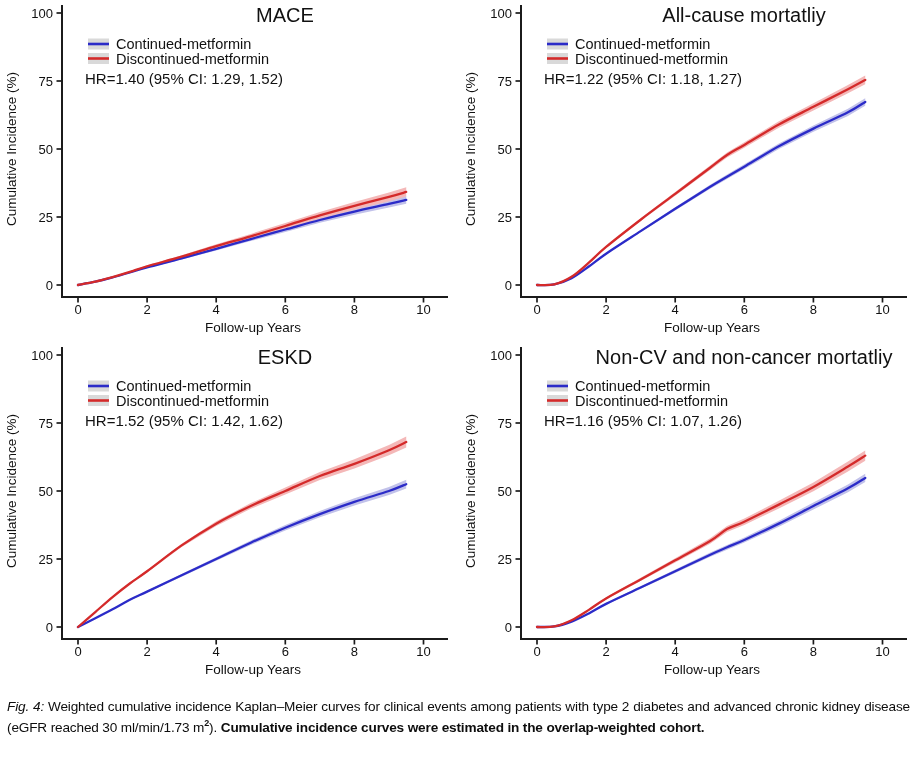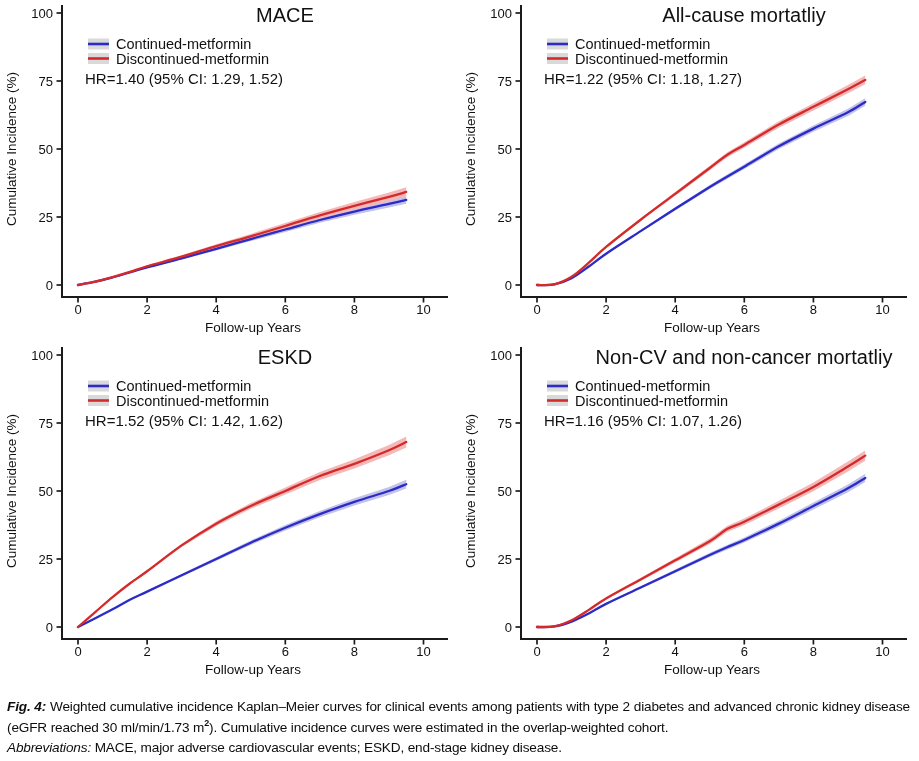--- a/index.html
+++ b/index.html
@@ -17,25 +17,25 @@
   .panel svg{display:block;width:459px;height:342px;}
   .figure-caption{
     padding:13px 9px 0 7px;
     font-size:13.6px;
     line-height:1.5;
     color:#0d0d0d;
     text-align:justify;
     letter-spacing:-0.15px;
   }
   .figure-caption p{margin:0;}
-  .seg-bi{font-weight:bold;font-style:italic;}
+  .seg-bi{font-weight:normal;font-style:italic;}
   .seg-b{font-weight:normal;}
   .seg-bsup{font-weight:bold;vertical-align:super;font-size:9px;}
   .seg-i{font-style:italic;}
-  .seg-r{font-weight:normal;}
+  .seg-r{font-weight:bold;}
 </style>
 </head>
 <body>
 
 <div class="figure-grid">
   <div class="panel">
     <svg viewBox="0 0 459 342">
         <polygon points="78,285 95.275,281.53557894736844 112.55,276.98315789473685 129.825,271.8867368421053 147.1,266.51831578947366 181.64999999999998,257.1414736842105 216.2,247.22063157894735 250.75,237.0277894736842 285.29999999999995,227.10694736842106 319.84999999999997,217.1861052631579 354.4,208.35326315789473 388.95,200.33642105263158 406.22499999999997,196.05599999999998 406.22499999999997,203.67199999999997 388.95,207.5515789473684 354.4,214.76673684210527 319.84999999999997,222.7978947368421 285.29999999999995,231.91705263157894 250.75,241.03621052631578 216.2,250.42736842105262 181.64999999999998,259.5465263157895 147.1,268.1216842105263 129.825,273.0892631578947 112.55,277.7848421052632 95.275,281.9364210526316 78,285" fill="#c2c2ea" stroke="none"></polygon>
         <polygon points="78,285 95.275,281.4926315789474 112.55,276.6252631578947 129.825,271.2138947368421 147.1,265.2585263157895 181.64999999999998,255.2517894736842 216.2,244.15705263157895 250.75,233.87831578947367 285.29999999999995,223.05557894736842 319.84999999999997,211.96084210526314 354.4,201.95410526315789 388.95,192.49136842105264 406.22499999999997,187.35199999999998 406.22499999999997,196.6 388.95,201.2526315789474 354.4,209.74189473684208 319.84999999999997,218.77515789473682 285.29999999999995,228.89642105263158 250.75,238.74568421052632 216.2,248.05094736842105 181.64999999999998,258.1722105263158 147.1,267.2054736842105 129.825,272.6741052631579 112.55,277.59873684210527 95.275,281.97936842105264 78,285" fill="#f4b8b8" stroke="none"></polygon>
         <path d="M78 285C80.87916666666666 284.456,89.51666666666668 283.00533333333334,95.275 281.736C101.03333333333333 280.46666666666664,106.79166666666667 278.92533333333336,112.55 277.384C118.30833333333332 275.8426666666667,124.06666666666666 274.16533333333336,129.825 272.488C135.58333333333331 270.81066666666663,138.4625 269.6773333333333,147.1 267.32C155.73749999999998 264.9626666666667,170.13333333333333 261.4266666666667,181.64999999999998 258.344C193.16666666666663 255.26133333333334,204.6833333333333 252.04266666666666,216.2 248.824C227.71666666666667 245.60533333333336,239.23333333333335 242.2506666666667,250.75 239.032C262.26666666666665 235.81333333333333,273.7833333333333 232.68533333333335,285.29999999999995 229.512C296.8166666666666 226.33866666666665,308.3333333333333 222.984,319.84999999999997 219.99200000000002C331.3666666666666 217.00000000000003,342.8833333333333 214.23466666666667,354.4 211.56C365.91666666666663 208.88533333333334,380.3125 205.89333333333332,388.95 203.944C397.5875 201.99466666666666,403.3458333333333 200.54399999999998,406.22499999999997 199.86399999999998" fill="none" stroke="#2b2bc8" stroke-width="2.3" stroke-linecap="round"></path>
@@ -199,14 +199,13 @@
         <rect x="88" y="53" width="21" height="11" fill="#d9d9d9"></rect>
         <line x1="88" y1="58.5" x2="109" y2="58.5" stroke="#d42a2a" stroke-width="2.6"></line>
         <text x="116" y="63.5" font-size="14.5" fill="#111111">Discontinued-metformin</text>
         <text x="85" y="84" font-size="15" fill="#111111">HR=1.16 (95% CI: 1.07, 1.26)</text>
       </svg>
   </div>
 </div>
 
 <div class="figure-caption">
     <p><span class="seg-bi">Fig. 4:</span><span class="seg-b"> Weighted cumulative incidence Kaplan–Meier curves for clinical events among patients with type 2 diabetes and advanced chronic kidney disease (eGFR reached 30 ml/min/1.73 m</span><span class="seg-bsup">2</span><span class="seg-b">). </span><span class="seg-r">Cumulative incidence curves were estimated in the overlap-weighted cohort.</span></p>
-    <p><span class="seg-i">Abbreviations:</span><span class="seg-r"> MACE, major adverse cardiovascular events; ESKD, end-stage kidney disease.</span></p>
   </div>
 
 </body></html>

